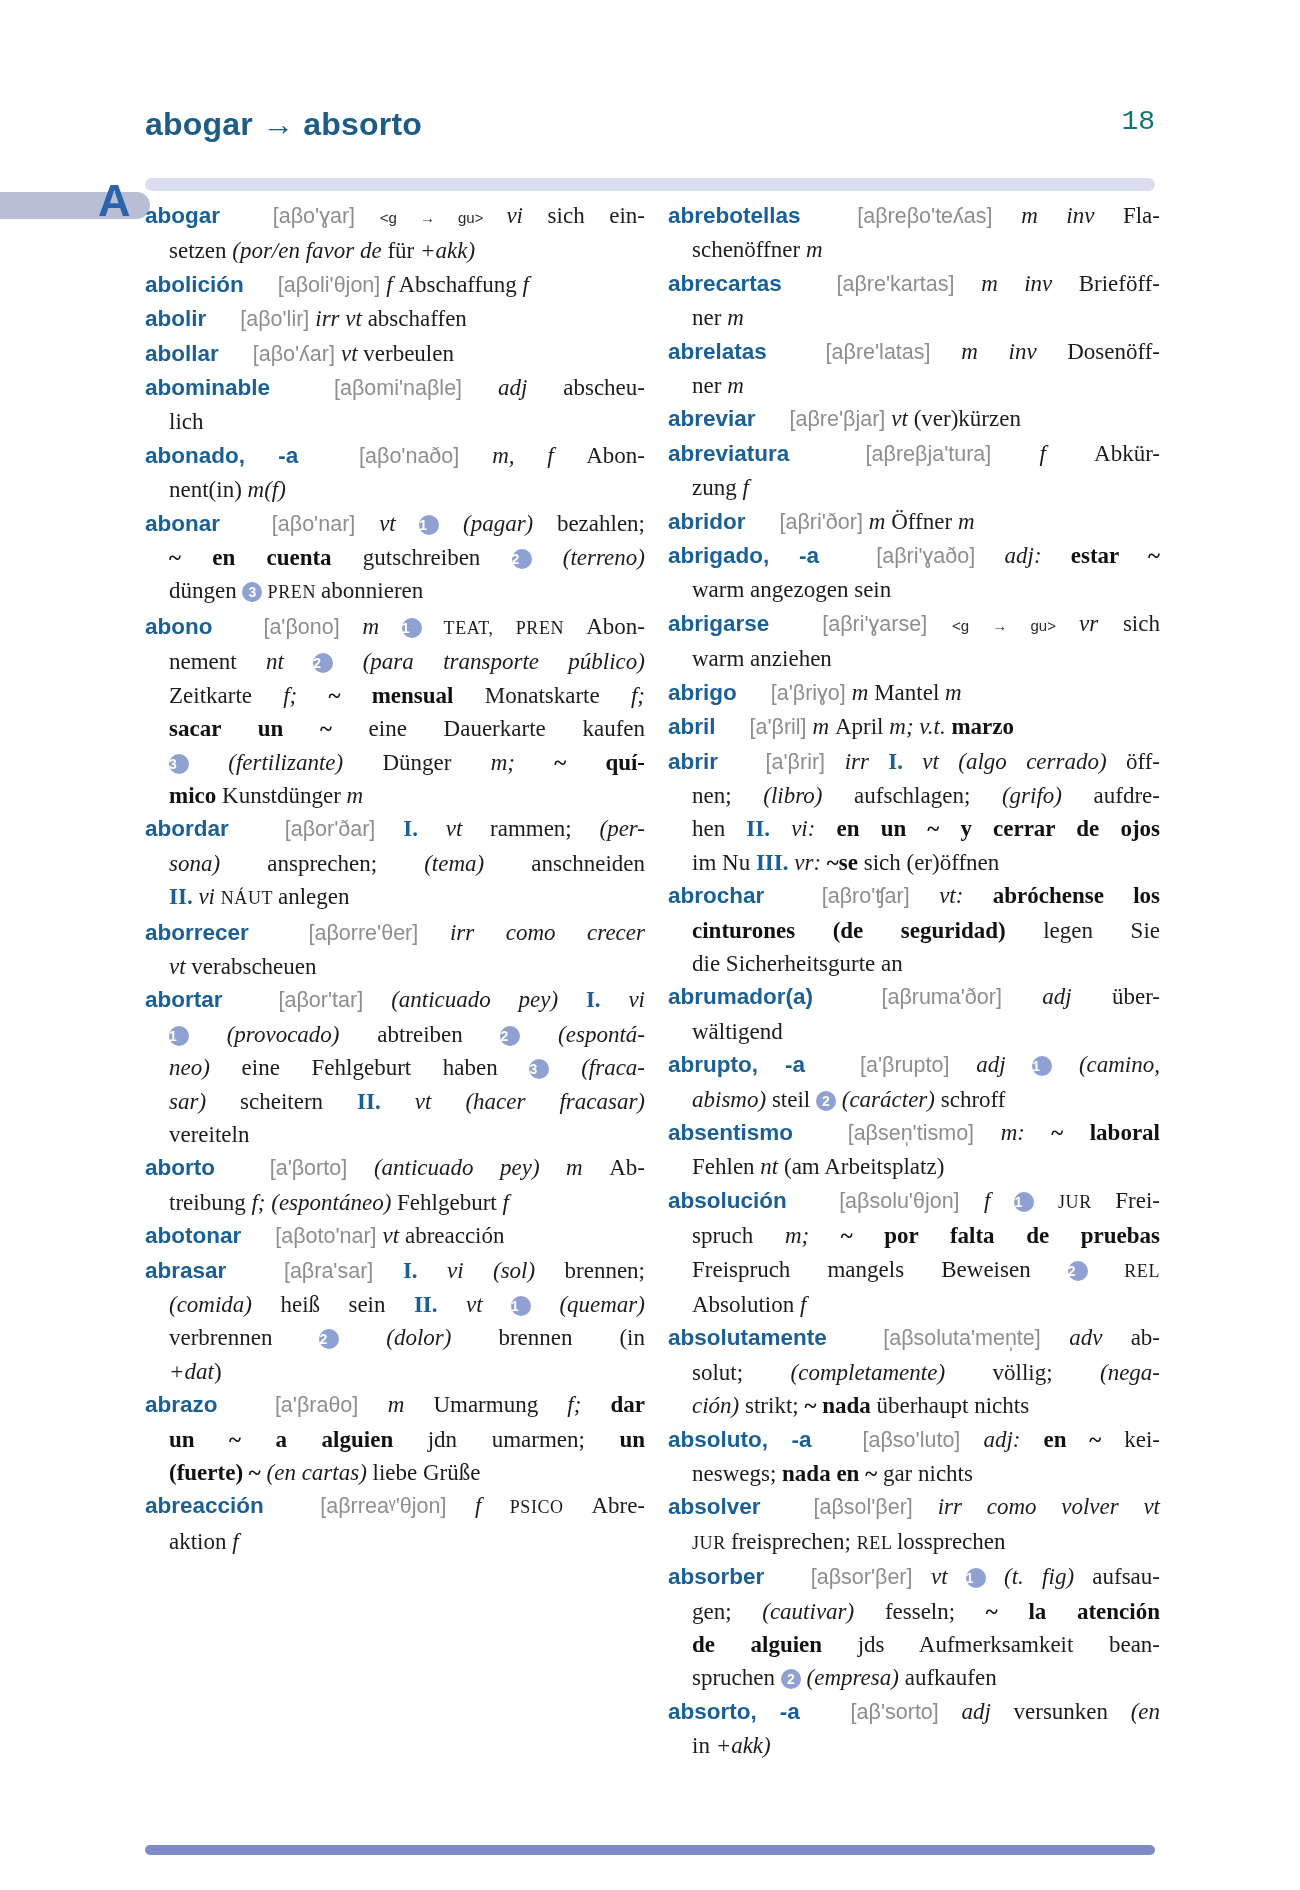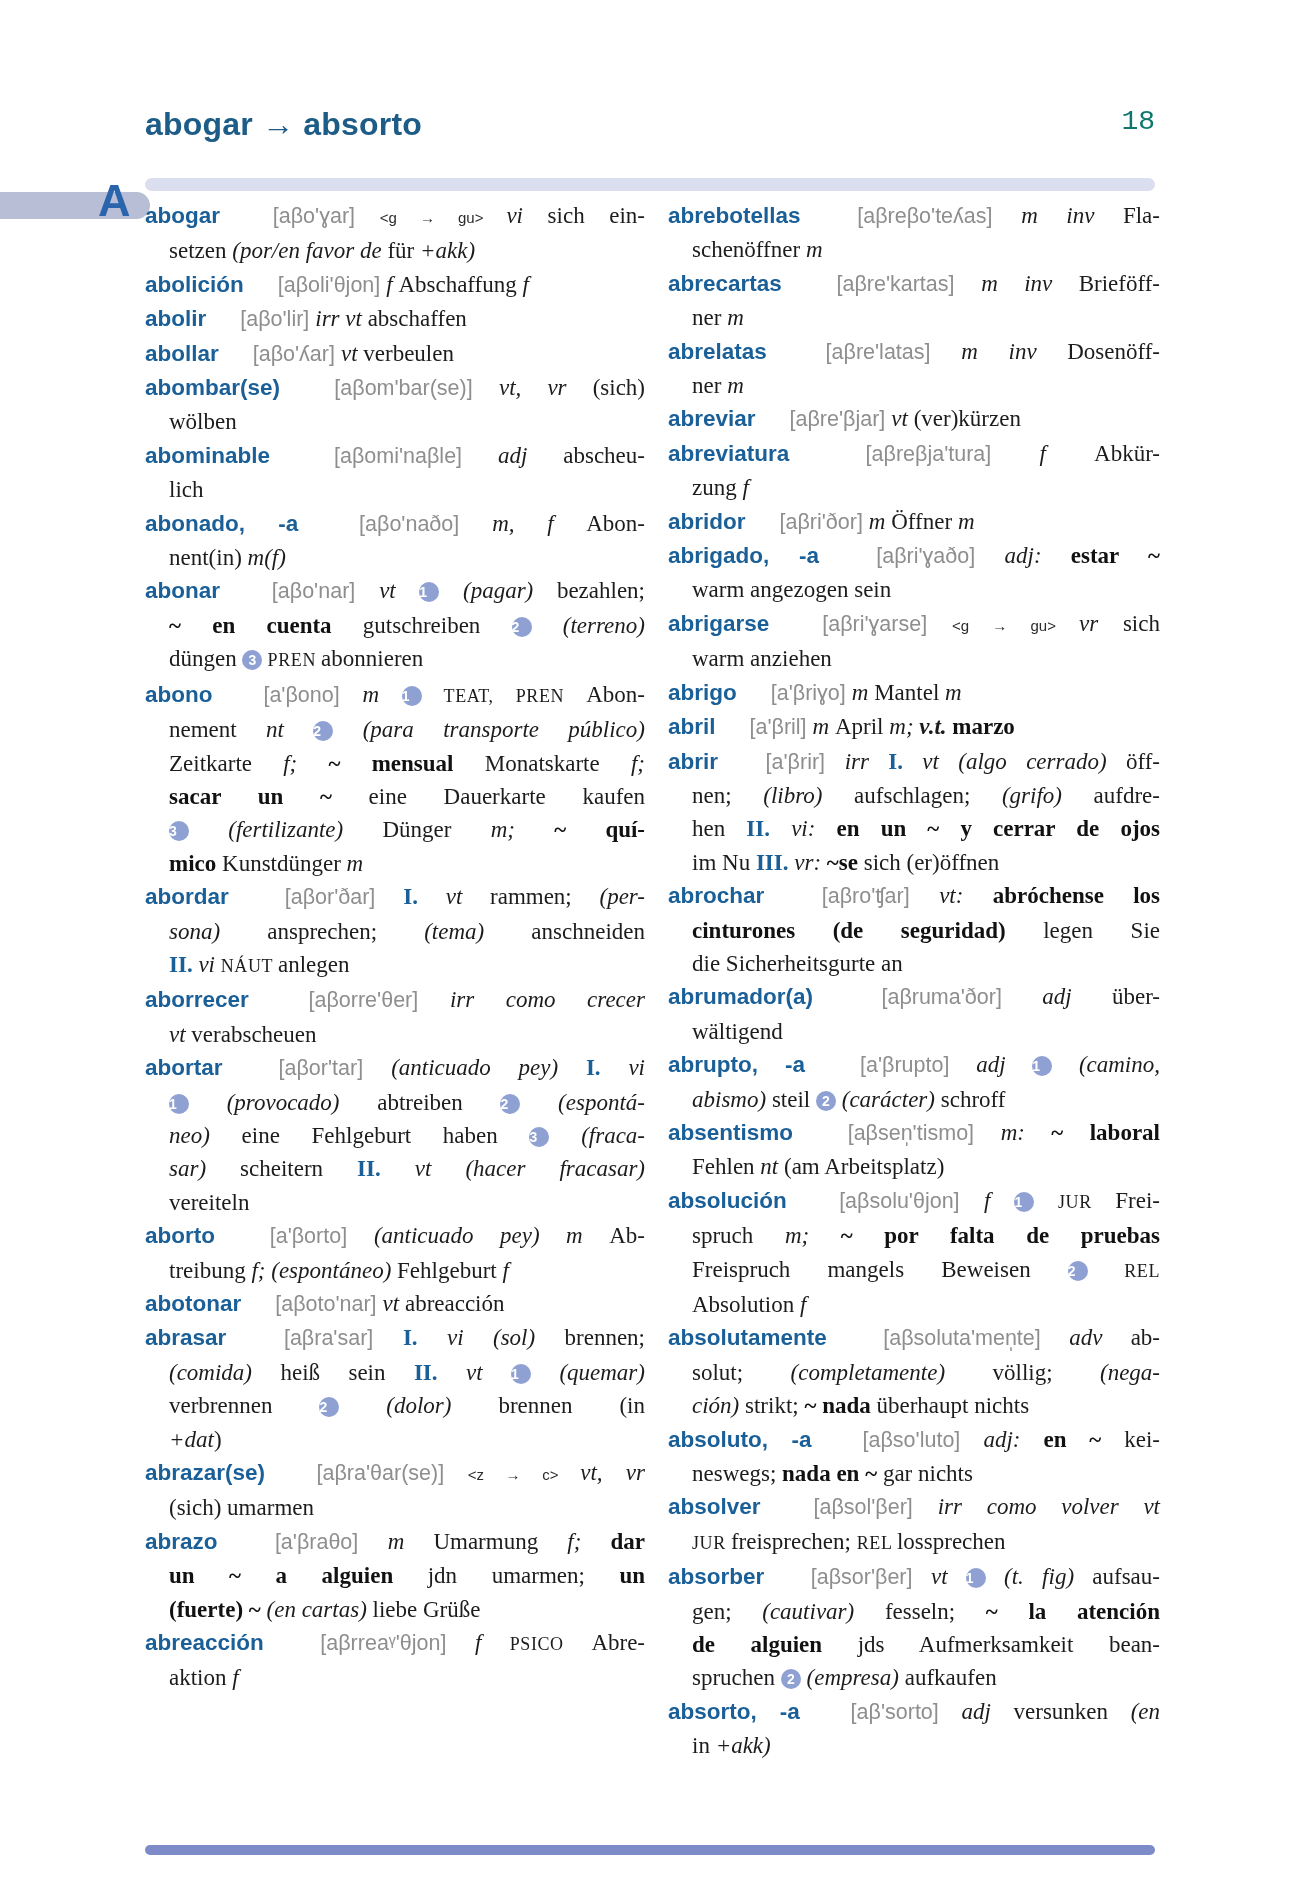--- a/index.html
+++ b/index.html
@@ -27,21 +27,21 @@
   .entry{margin:0;}
   .line{text-align:justify;}
   .line.just{text-align-last:justify;}
   .line.cont{padding-left:24px;}
 
   
   .s-hw{font-family:"Liberation Sans","DejaVu Sans",sans-serif;font-weight:bold;color:#1a5f97;font-size:22.5px;}
   .s-ph{font-family:"Liberation Sans","DejaVu Sans",sans-serif;color:#8e8e8e;font-size:21.5px;margin-left:28px;}
   .s-mo{font-family:"Liberation Sans","DejaVu Sans",sans-serif;color:#2b2b2b;font-size:15px;}
   .s-gr{font-style:italic;}
-  .s-bi{font-style:italic;font-weight:bold;}
+  .s-bi{font-style:italic;font-weight:normal;}
   .s-tx{}
   .s-ex{font-style:italic;}
   .s-bd{font-weight:bold;color:#111;}
   .s-rn{font-weight:bold;color:#1a5f97;}
   .s-sc{font-size:18px;letter-spacing:0.6px;}
   .s-nu{display:inline-block;width:20px;height:20px;border-radius:50%;background:#8fa0d2;color:#ffffff;
         font-family:"Liberation Sans","DejaVu Sans",sans-serif;font-size:14px;font-weight:bold;line-height:20px;
         text-align:center;vertical-align:1px;}
 </style>
 </head>
@@ -63,24 +63,20 @@
       <div class="entry">
         <div class="line"><span class="s-hw">abolición</span><span class="s-ph"> [aβoli'θjon] </span><span class="s-gr">f </span><span class="s-tx">Abschaffung </span><span class="s-gr">f</span></div>
       </div>
       <div class="entry">
         <div class="line"><span class="s-hw">abolir</span><span class="s-ph"> [aβo'lir] </span><span class="s-gr">irr vt </span><span class="s-tx">abschaffen</span></div>
       </div>
       <div class="entry">
         <div class="line"><span class="s-hw">abollar</span><span class="s-ph"> [aβo'ʎar] </span><span class="s-gr">vt </span><span class="s-tx">verbeulen</span></div>
       </div>
       <div class="entry">
-        <div class="line just"><span class="s-hw">abombar(se)</span><span class="s-ph"> [aβom'bar(se)] </span><span class="s-gr">vt, vr </span><span class="s-tx">(sich)</span></div>
-        <div class="line cont"><span class="s-tx">wölben</span></div>
-      </div>
-      <div class="entry">
         <div class="line just"><span class="s-hw">abominable</span><span class="s-ph"> [aβomi'naβle] </span><span class="s-gr">adj </span><span class="s-tx">abscheu-</span></div>
         <div class="line cont"><span class="s-tx">lich</span></div>
       </div>
       <div class="entry">
         <div class="line just"><span class="s-hw">abonado, -a</span><span class="s-ph"> [aβo'naðo] </span><span class="s-gr">m, f </span><span class="s-tx">Abon-</span></div>
         <div class="line cont"><span class="s-tx">nent(in) </span><span class="s-gr">m(f)</span></div>
       </div>
       <div class="entry">
         <div class="line just"><span class="s-hw">abonar</span><span class="s-ph"> [aβo'nar] </span><span class="s-gr">vt </span><span class="s-nu">1</span><span class="s-ex"> (pagar) </span><span class="s-tx">bezahlen;</span></div>
         <div class="line cont just"><span class="s-bd">~ en cuenta </span><span class="s-tx">gutschreiben </span><span class="s-nu">2</span><span class="s-ex"> (terreno)</span></div>
@@ -117,24 +113,20 @@
       <div class="entry">
         <div class="line"><span class="s-hw">abotonar</span><span class="s-ph"> [aβoto'nar] </span><span class="s-gr">vt </span><span class="s-tx">abreacción</span></div>
       </div>
       <div class="entry">
         <div class="line just"><span class="s-hw">abrasar</span><span class="s-ph"> [aβra'sar] </span><span class="s-rn">I. </span><span class="s-gr">vi </span><span class="s-ex">(sol) </span><span class="s-tx">brennen;</span></div>
         <div class="line cont just"><span class="s-ex">(comida) </span><span class="s-tx">heiß sein </span><span class="s-rn">II. </span><span class="s-gr">vt </span><span class="s-nu">1</span><span class="s-ex"> (quemar)</span></div>
         <div class="line cont just"><span class="s-tx">verbrennen </span><span class="s-nu">2</span><span class="s-ex"> (dolor) </span><span class="s-tx">brennen (in</span></div>
         <div class="line cont"><span class="s-ex">+dat</span><span class="s-tx">)</span></div>
       </div>
       <div class="entry">
-        <div class="line just"><span class="s-hw">abrazar(se)</span><span class="s-ph"> [aβra'θar(se)] </span><span class="s-mo">&lt;z → c&gt; </span><span class="s-gr">vt, vr</span></div>
-        <div class="line cont"><span class="s-tx">(sich) umarmen</span></div>
-      </div>
-      <div class="entry">
         <div class="line just"><span class="s-hw">abrazo</span><span class="s-ph"> [a'βraθo] </span><span class="s-gr">m </span><span class="s-tx">Umarmung </span><span class="s-gr">f; </span><span class="s-bd">dar</span></div>
         <div class="line cont just"><span class="s-bd">un ~ a alguien </span><span class="s-tx">jdn umarmen; </span><span class="s-bd">un</span></div>
         <div class="line cont"><span class="s-bd">(fuerte) ~ </span><span class="s-ex">(en cartas) </span><span class="s-tx">liebe Grüße</span></div>
       </div>
       <div class="entry">
         <div class="line just"><span class="s-hw">abreacción</span><span class="s-ph"> [aβrreaᵞ'θjon] </span><span class="s-gr">f </span><span class="s-sc">PSICO </span><span class="s-tx">Abre-</span></div>
         <div class="line cont"><span class="s-tx">aktion </span><span class="s-gr">f</span></div>
       </div>
     </div>
   <div id="col-right" class="col">

